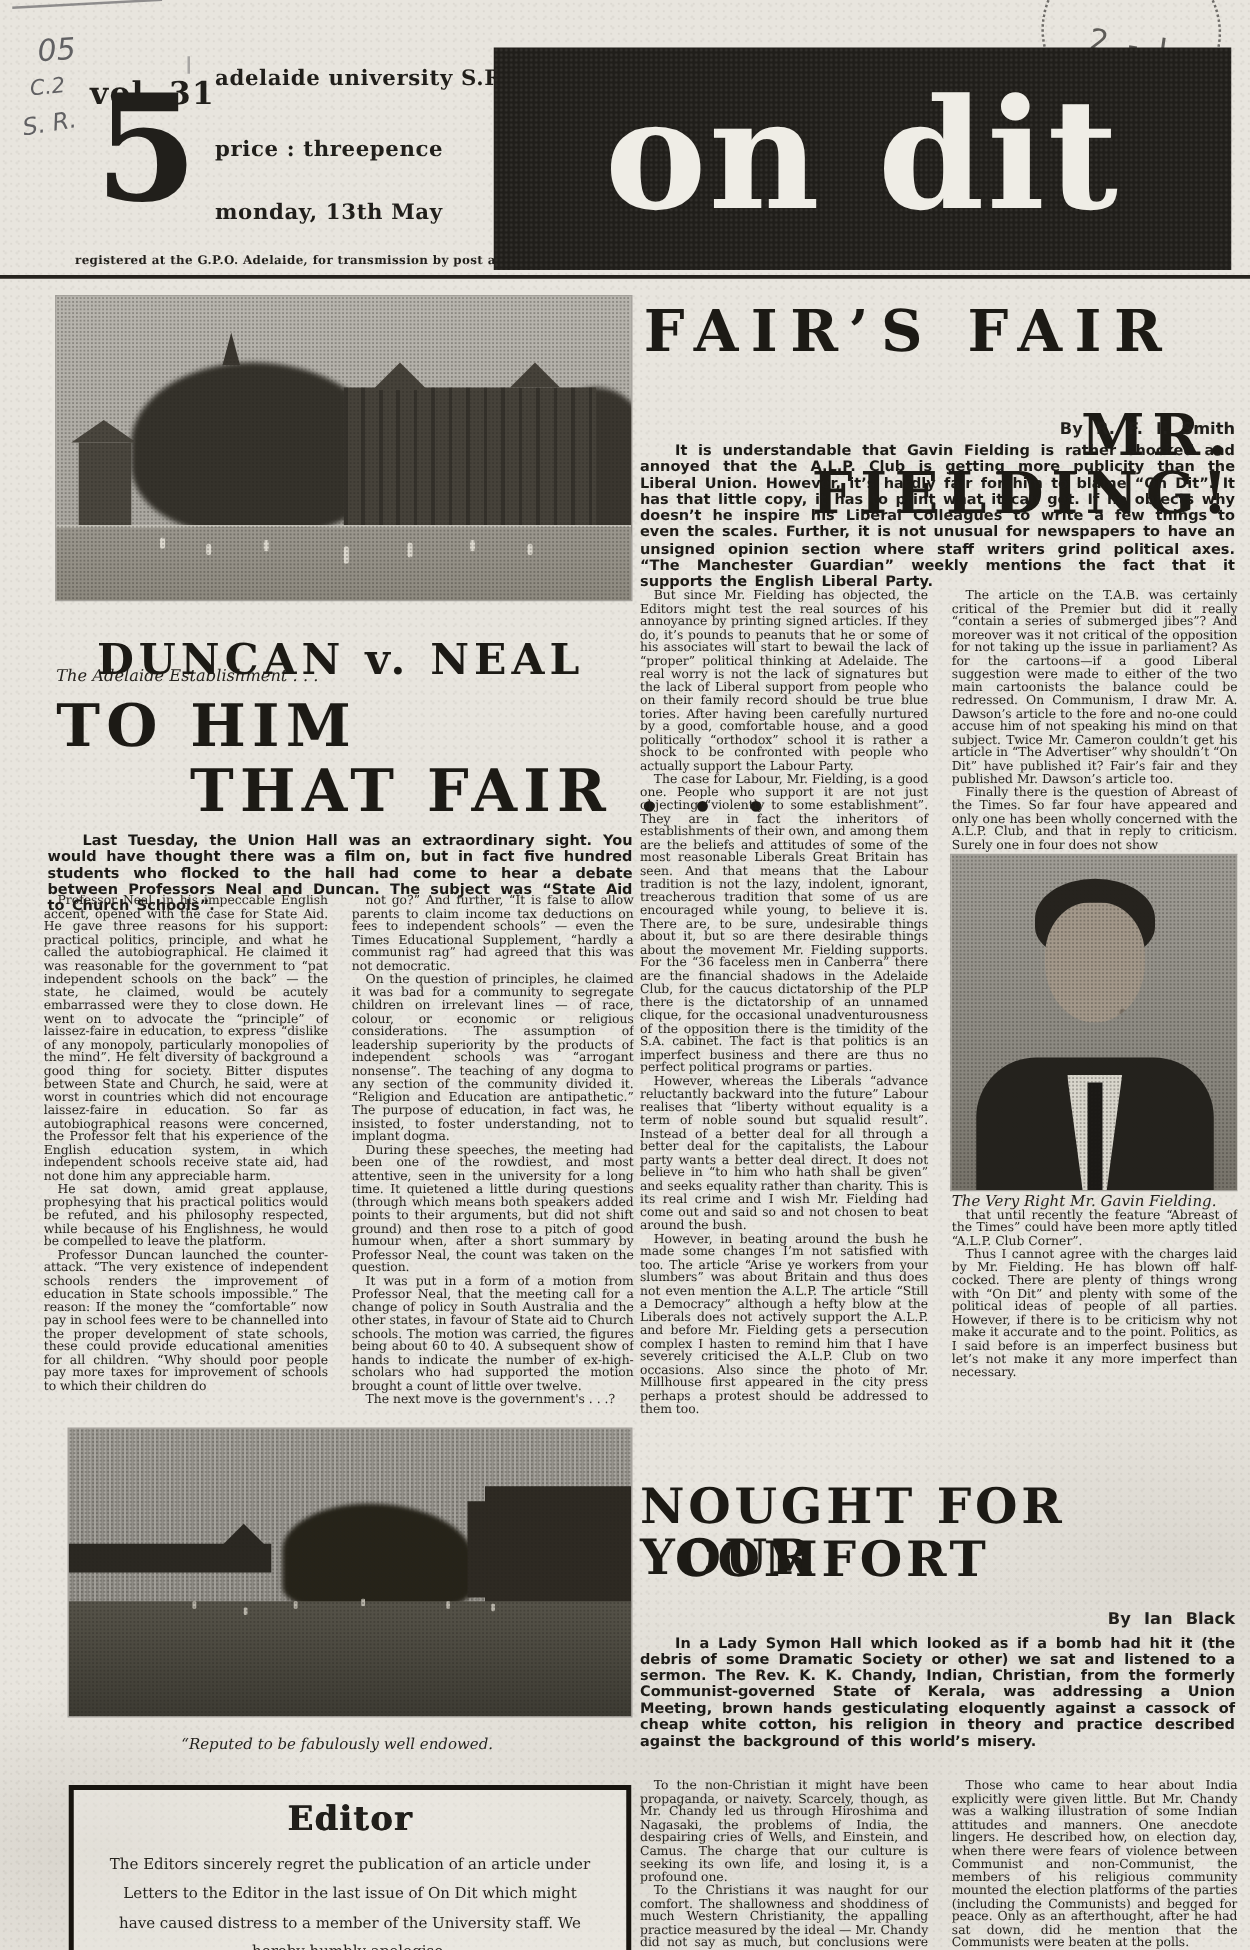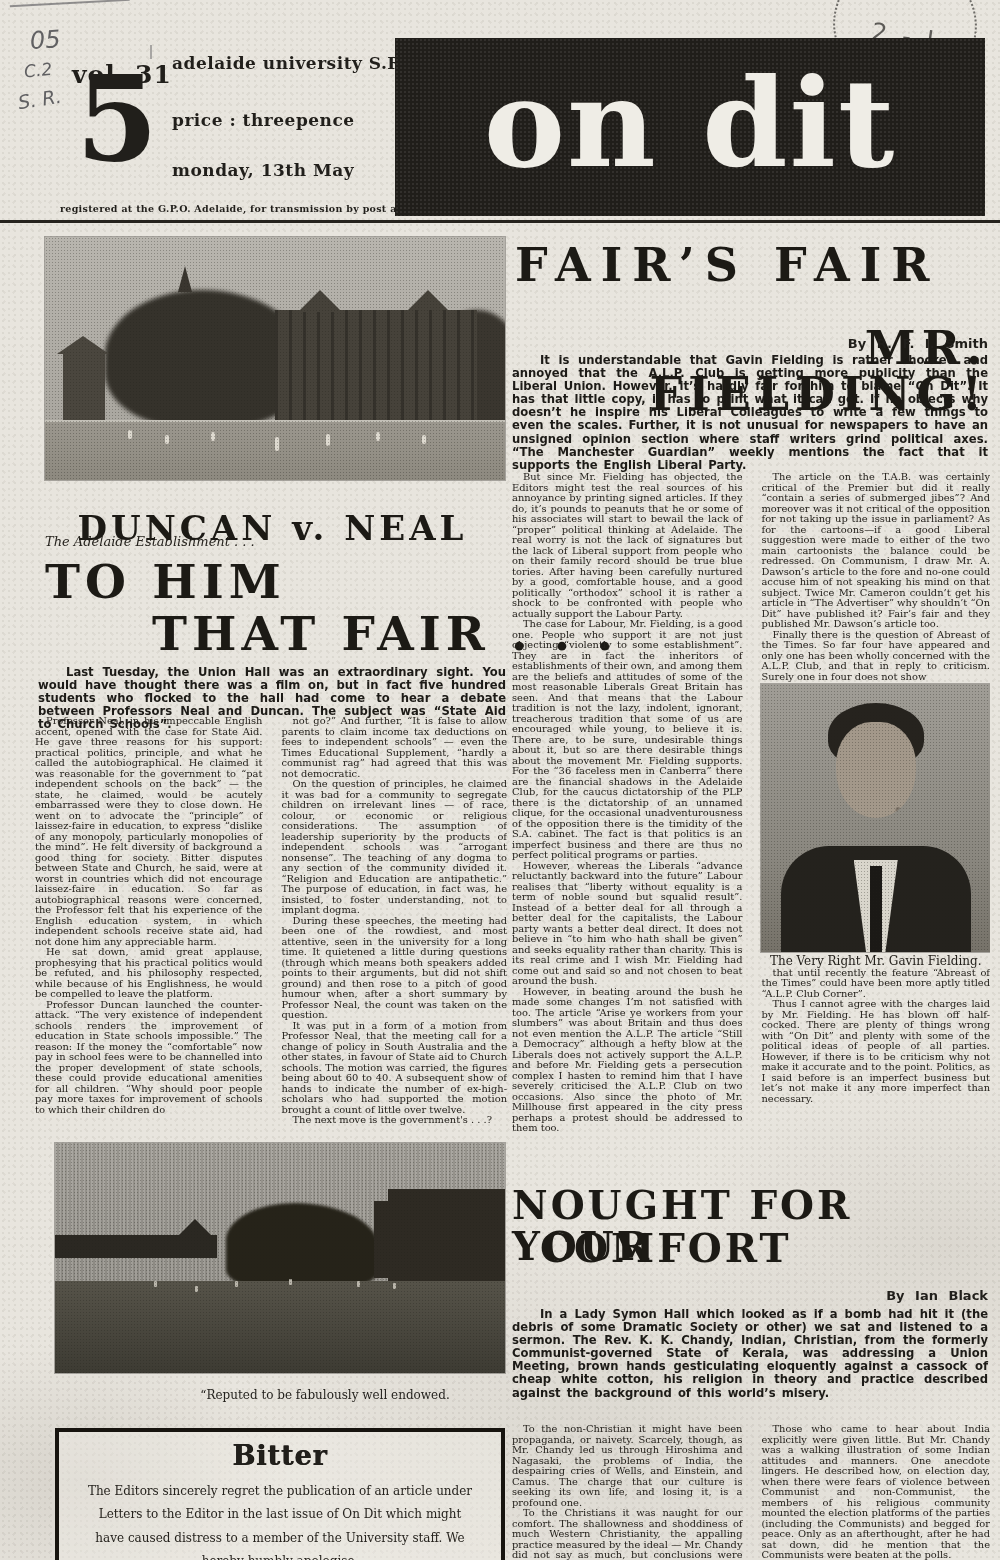--- a/index.html
+++ b/index.html
@@ -81,21 +81,21 @@
   .kicker{font-size:34px;font-weight:700;letter-spacing:4px;text-align:center;color:#1c1a15;}
   .mainhead{font-size:47px;font-weight:700;letter-spacing:5px;color:#1c1a15;line-height:1;}
   .ffhead{font-size:46px;font-weight:700;color:#1c1a15;line-height:1;}
   .byline{font-family:"DejaVu Sans", sans-serif;font-weight:700;font-size:13px;text-align:right;word-spacing:6px;}
   .lead{font-family:"DejaVu Sans", sans-serif;font-weight:700;font-size:11.6px;line-height:1.13;
     text-align:justify;text-indent:28px;word-spacing:2px;color:#1d1b17;}
   .cols{display:flex;gap:19px;overflow:hidden;}
   .col{font-size:9.9px;line-height:1.06;text-align:justify;color:#24211c;}
   .col p{margin:0;text-indent:11px;}
   .noughthead{font-size:39px;font-weight:700;letter-spacing:3px;line-height:1.04;color:#1c1a15;}
-  .photocap{font-size:12px;text-align:center;}
+  .photocap{font-style:italic;font-size:12px;}
 
   
   .apology{border:4px solid #17140f;background:rgba(240,238,231,.45);padding:8px 26px 10px 26px;}
   .apology .ap-title{text-align:center;font-size:27px;font-weight:700;letter-spacing:1px;
     font-family:"DejaVu Serif", serif;text-shadow:.6px 0 0 #17140f;}
   .apology .ap-body{margin-top:9px;font-size:12px;line-height:1.95;text-align:center;color:#26231e;}
 </style>
 </head>
 <body>
 
@@ -175,21 +175,21 @@
     <div class="fig2" style="left:31%;top:62%;"></div>
     <div class="fig2" style="left:40%;top:60%;"></div>
     <div class="fig2" style="left:52%;top:59%;"></div>
     <div class="fig2" style="left:67%;top:60%;"></div>
     <div class="fig2" style="left:75%;top:61%;"></div>
     <div class="halftone"></div>
   </div>
   <div class="abs photocap" style="left:55px;top:1388px;width:450px;padding-left:90px;box-sizing:border-box;">“Reputed to be fabulously well endowed.</div>
 
   <div class="abs apology" style="left:55px;top:1428px;width:450px;box-sizing:border-box;">
-    <div class="ap-title">Bitter</div>
+    <div class="ap-title">Editor</div>
     <div class="ap-body">The Editors sincerely regret the publication of an article under Letters to the Editor in the last issue of On Dit which might have caused distress to a member of the University staff.  We hereby humbly apologise.</div>
   </div>
 
   <div class="abs ffhead" style="left:515px;top:242px;letter-spacing:10px;">FAIR’S FAIR</div>
   <div class="abs ffhead" style="left:512px;top:289px;width:476px;text-align:right;letter-spacing:6px;margin-top:36px;">MR. FIELDING!</div>
   <div class="abs byline" style="left:512px;top:336px;width:476px;">By R. F. I. Smith</div>
   <div class="abs lead" style="left:512px;top:354px;width:476px;">It is understandable that Gavin Fielding is rather shocked and annoyed that the A.L.P. Club is getting more publicity than the Liberal Union. However, it’s hardly fair for him to blame “On Dit”.  It has that little copy, it has to print what it can get.  If he objects why doesn’t he inspire his Liberal Colleagues to write a few things to even the scales.  Further, it is not unusual for newspapers to have an unsigned opinion section where staff writers grind political axes.  “The Manchester Guardian” weekly mentions the fact that it supports the English Liberal Party.</div>
 
   <div class="abs cols" style="left:512px;top:472px;width:478px;height:702px;">
     <div class="col" style="width:236px;">

